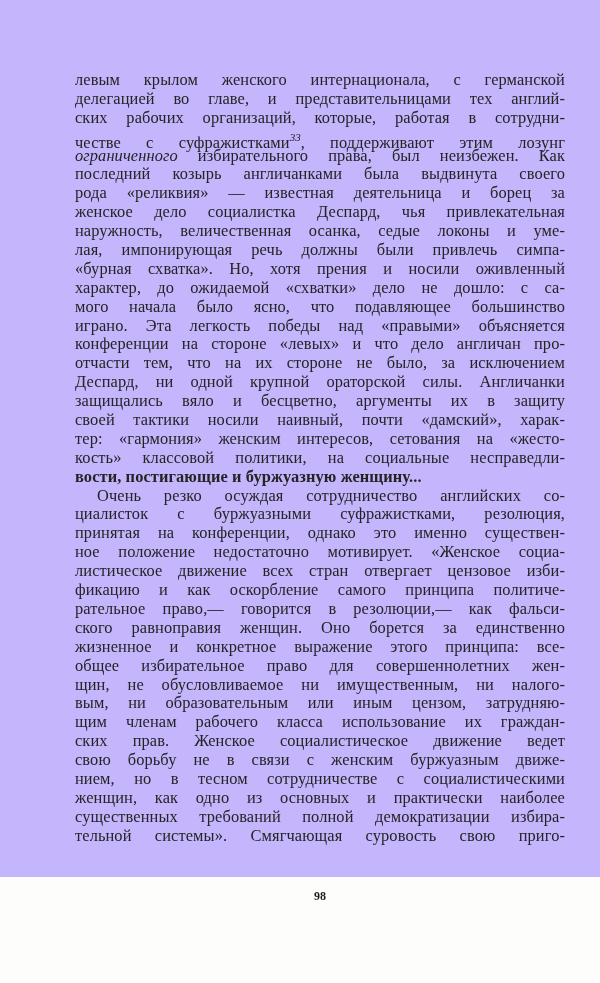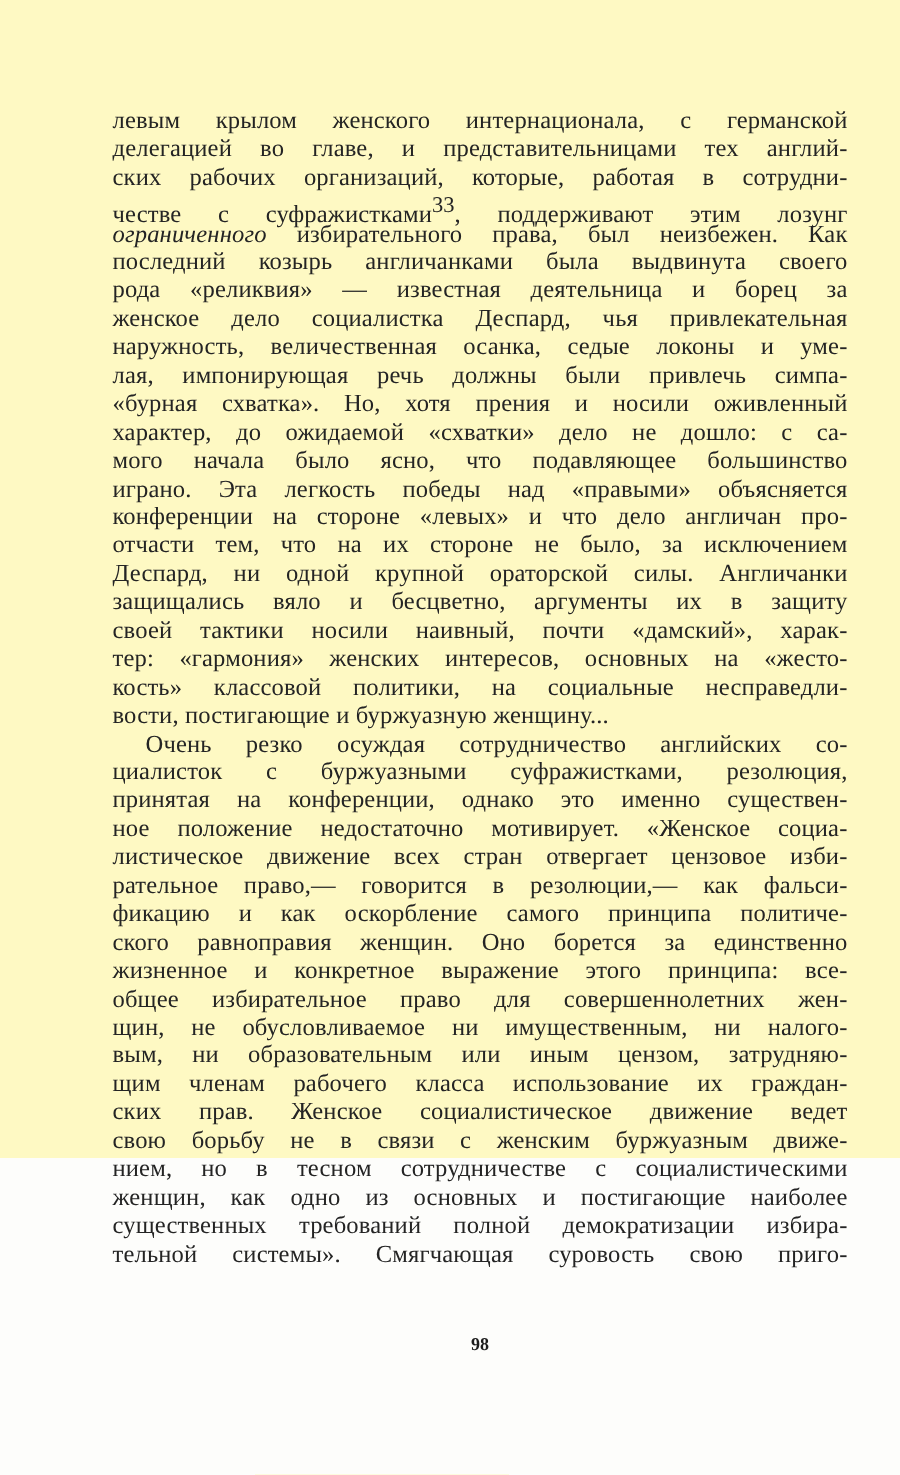--- a/index.html
+++ b/index.html
@@ -10,53 +10,55 @@
     width: 600px;
     height: 983px;
     background: #fdfdfb;
     overflow: hidden;
     position: relative;
     font-family: "Liberation Serif", "DejaVu Serif", serif;
   }
   .scan-page {
     position: absolute;
     left: 0; top: 0;
-    width: 600px; height: 772px;
-    background: #fef9c3;
+    width: 600px; height: 877px;
+    background: #c4b5fd;
   }
   .text-block {
     position: absolute;
     left: 75px;
     top: 71px;
     width: 490px;
     color: #242424;
     font-size: 16.4px;
     letter-spacing: 0.1px;
   }
   .line {
     height: 18.9px;
     line-height: 18.9px;
     text-align: justify;
     text-align-last: justify;
     white-space: normal;
     overflow: visible;
   }
   .line.short {
     text-align-last: left;
+    font-weight: bold;
   }
   .line.indent {
     text-indent: 22px;
   }
   .it {
     font-style: italic;
   }
   .sup {
-    font-size: 15px;
+    font-size: 11px;
     vertical-align: 7px;
     letter-spacing: 0;
+    font-style: italic;
   }
   .page-number {
     position: absolute;
     left: 75px;
     top: 889px;
     width: 490px;
     text-align: center;
     font-weight: bold;
     font-size: 12px;
     color: #1d1d1d;
@@ -79,37 +81,37 @@
       <div class="line"><span>лая, импонирующая речь должны были привлечь симпа-</span></div>
       <div class="line"><span>«бурная схватка». Но, хотя прения и носили оживленный</span></div>
       <div class="line"><span>характер, до ожидаемой «схватки» дело не дошло: с са-</span></div>
       <div class="line"><span>мого начала было ясно, что подавляющее большинство</span></div>
       <div class="line"><span>играно. Эта легкость победы над «правыми» объясняется</span></div>
       <div class="line"><span>конференции на стороне «левых» и что дело англичан про-</span></div>
       <div class="line"><span>отчасти тем, что на их стороне не было, за исключением</span></div>
       <div class="line"><span>Деспард, ни одной крупной ораторской силы. Англичанки</span></div>
       <div class="line"><span>защищались вяло и бесцветно, аргументы их в защиту</span></div>
       <div class="line"><span>своей тактики носили наивный, почти «дамский», харак-</span></div>
-      <div class="line"><span>тер: «гармония» женских интересов, основных на «жесто-</span></div>
+      <div class="line"><span>тер: «гармония» женским интересов, сетования на «жесто-</span></div>
       <div class="line"><span>кость» классовой политики, на социальные несправедли-</span></div>
       <div class="line short"><span>вости, постигающие и буржуазную женщину...</span></div>
       <div class="line indent"><span>Очень резко осуждая сотрудничество английских со-</span></div>
       <div class="line"><span>циалисток с буржуазными суфражистками, резолюция,</span></div>
       <div class="line"><span>принятая на конференции, однако это именно существен-</span></div>
       <div class="line"><span>ное положение недостаточно мотивирует. «Женское социа-</span></div>
       <div class="line"><span>листическое движение всех стран отвергает цензовое изби-</span></div>
+      <div class="line"><span>фикацию и как оскорбление самого принципа политиче-</span></div>
       <div class="line"><span>рательное право,— говорится в резолюции,— как фальси-</span></div>
-      <div class="line"><span>фикацию и как оскорбление самого принципа политиче-</span></div>
       <div class="line"><span>ского равноправия женщин. Оно борется за единственно</span></div>
       <div class="line"><span>жизненное и конкретное выражение этого принципа: все-</span></div>
       <div class="line"><span>общее избирательное право для совершеннолетних жен-</span></div>
       <div class="line"><span>щин, не обусловливаемое ни имущественным, ни налого-</span></div>
       <div class="line"><span>вым, ни образовательным или иным цензом, затрудняю-</span></div>
       <div class="line"><span>щим членам рабочего класса использование их граждан-</span></div>
       <div class="line"><span>ских прав. Женское социалистическое движение ведет</span></div>
       <div class="line"><span>свою борьбу не в связи с женским буржуазным движе-</span></div>
       <div class="line"><span>нием, но в тесном сотрудничестве с социалистическими</span></div>
-      <div class="line"><span>женщин, как одно из основных и постигающие наиболее</span></div>
+      <div class="line"><span>женщин, как одно из основных и практически наиболее</span></div>
       <div class="line"><span>существенных требований полной демократизации избира-</span></div>
       <div class="line"><span>тельной системы». Смягчающая суровость свою приго-</span></div>
     </div>
   <div class="page-number">98</div>
 </div>
 
 </body></html>

